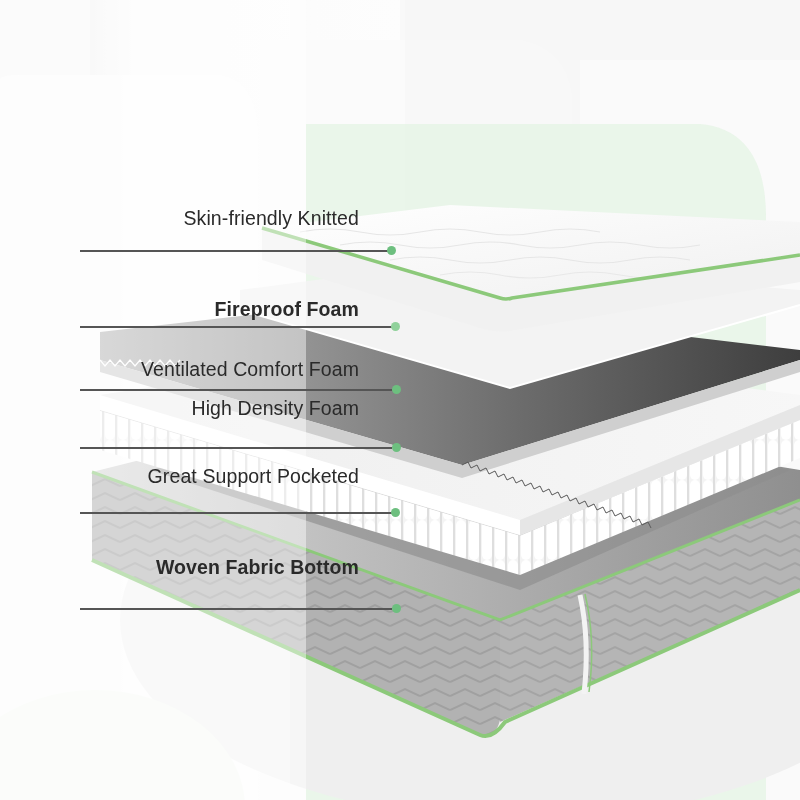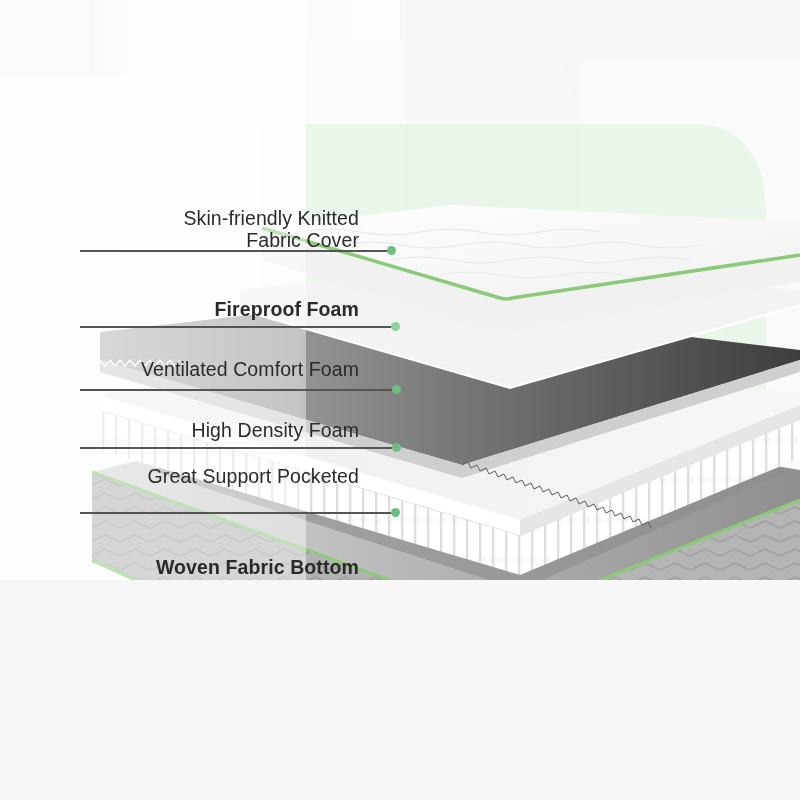--- a/index.html
+++ b/index.html
@@ -1,17 +1,17 @@
 <!DOCTYPE html>
 <html><head>
 <meta charset="utf-8">
 <style>
   html, body { margin:0; padding:0; }
   body { width:800px; height:800px; overflow:hidden; background:#f7f7f7; font-family:"Liberation Sans", "DejaVu Sans", sans-serif; }
-  .stage { position:relative; width:800px; height:580px; overflow:hidden; background:#f8f8f8; }
+  .stage { position:relative; width:800px; height:800px; overflow:hidden; background:#f8f8f8; }
   .bg-svg, .mattress-svg { position:absolute; left:0; top:0; width:800px; height:800px; }
   .label { position:absolute; right:441px; text-align:right; color:#2a2a2a; font-size:19.5px; line-height:22px; letter-spacing:0.1px; white-space:nowrap; }
   .leader { position:absolute; left:80px; height:1.5px; background:#555; }
   .dot { position:absolute; width:9px; height:9px; border-radius:50%; }
 </style>
 </head>
 <body>
 
 <div class="stage">
 
@@ -129,21 +129,20 @@
 
       <path d="M262 228 L500 298 Q506 300 512 298 L800 255" stroke="#8cc97a" stroke-width="3.5" fill="none"></path>
     </g>
 
     <rect x="0" y="0" width="306" height="800" fill="#ffffff" opacity="0.45"></rect>
   </svg>
 
   <div>
     <div class="label" style="top:207px;">
       <div>Skin-friendly Knitted</div>
-      <div>Fabric Cover</div>
     </div>
     <div class="leader" style="top:250px; width:308px;"></div>
     <div class="dot" style="left:387px; top:246px; background:#6dbf7f;"></div>
   </div>
 
   <div>
     <div class="label" style="top:298px;font-weight:bold;">
       <div>Fireproof Foam</div>
     </div>
     <div class="leader" style="top:326px; width:312px;"></div>
@@ -152,21 +151,21 @@
 
   <div>
     <div class="label" style="top:358px;">
       <div>Ventilated Comfort Foam</div>
     </div>
     <div class="leader" style="top:389px; width:312px;"></div>
     <div class="dot" style="left:392px; top:385px; background:#6dbf7f;"></div>
   </div>
 
   <div>
-    <div class="label" style="top:419px;">
+    <div class="label" style="top:397px;">
       <div>High Density Foam</div>
     </div>
     <div class="leader" style="top:447px; width:312px;"></div>
     <div class="dot" style="left:392px; top:443px; background:#6dbf7f;"></div>
   </div>
 
   <div>
     <div class="label" style="top:465px;">
       <div>Great Support Pocketed</div>
     </div>

